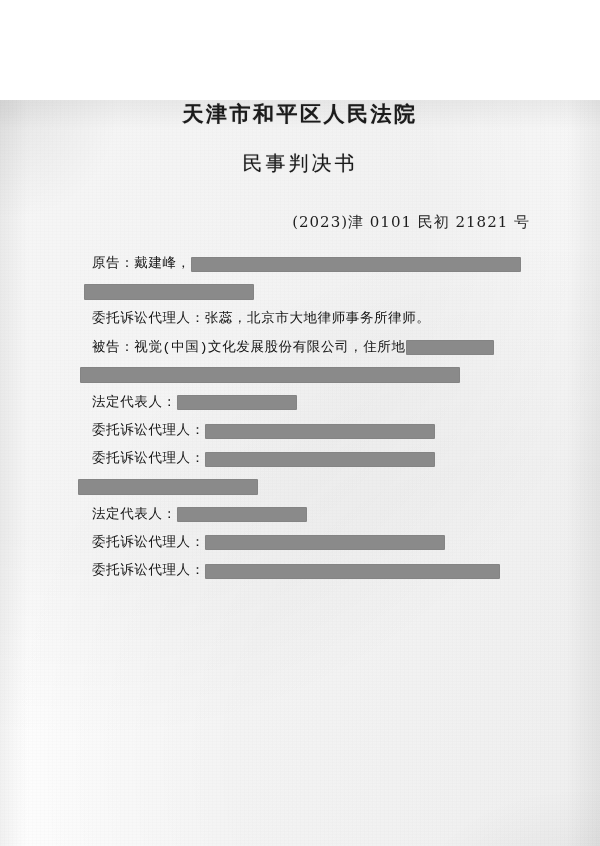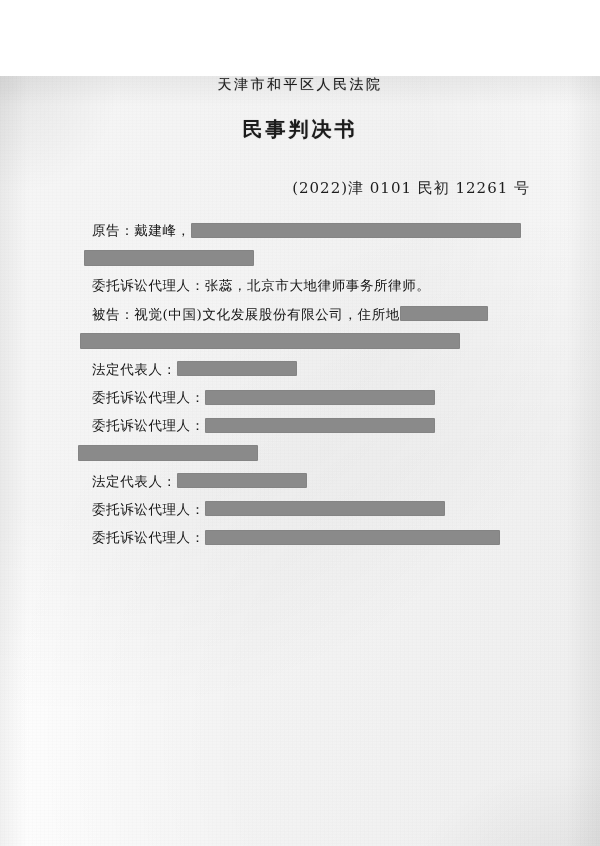--- a/index.html
+++ b/index.html
@@ -44,31 +44,31 @@
       linear-gradient(to bottom, rgba(0,0,0,0.05) 0, rgba(0,0,0,0) 30px),
       linear-gradient(to top, rgba(0,0,0,0.07) 0, rgba(0,0,0,0) 40px);
   }
   .content {
     position: relative;
     padding: 0 64px;
     z-index: 2;
   }
   .court-title {
     text-align: center;
-    font-size: 14px;
-    font-weight: normal;
+    font-size: 21px;
+    font-weight: bold;
     letter-spacing: 2.5px;
     color: #1b1b1b;
-    margin-top: 76px;
+    margin-top: 100px;
     text-shadow: 0 0 1px rgba(0,0,0,0.35);
   }
   .doc-title {
     text-align: center;
     font-size: 20px;
-    font-weight: bold;
+    font-weight: normal;
     letter-spacing: 3px;
     color: #1b1b1b;
     margin-top: 22px;
     text-shadow: 0 0 1px rgba(0,0,0,0.35);
   }
   .case-number {
     text-align: right;
     font-size: 15px;
     letter-spacing: 1px;
     margin-top: 36px;
@@ -83,20 +83,21 @@
     align-items: center;
     font-size: 13.5px;
     letter-spacing: .6px;
     line-height: 1.5;
     color: #141414;
     margin-bottom: 8px;
     min-height: 19px;
   }
   .line.indent {
     padding-left: 28px;
+    font-family: Liberation Mono, monospace;
   }
   .line.hang {
     padding-left: 0;
   }
   .label {
     white-space: nowrap;
   }
   .redact {
     display: inline-block;
     background: #8a8a8a;
@@ -131,21 +132,21 @@
 <body>
 
 <div class="page">
   <div class="paper-noise"></div>
   <div class="smudge-tl"></div>
   <div class="smudge-br"></div>
 
   <div class="content">
     <div class="court-title">天津市和平区人民法院</div>
     <div class="doc-title">民事判决书</div>
-    <div class="case-number">(2022)津 0101 民初 12261 号</div>
+    <div class="case-number">(2023)津 0101 民初 21821 号</div>
 
     <div class="body-block">
         <div class="line indent">
           <span class="label">原告：戴建峰，</span>
           <span class="redact" style="width: 330px;"></span>
         </div>
         <div class="line hang" style="padding-left: 20px;">
           <span class="redact tall" style="width: 170px;"></span>
         </div>
         <div class="line indent">

